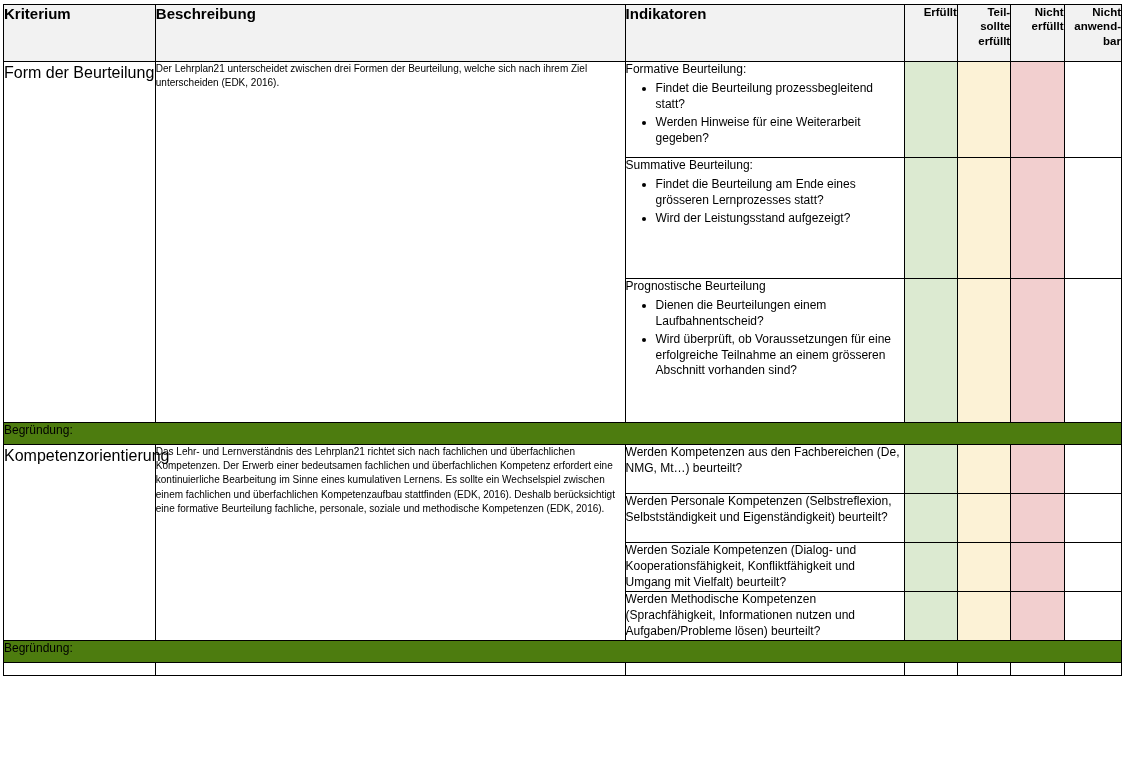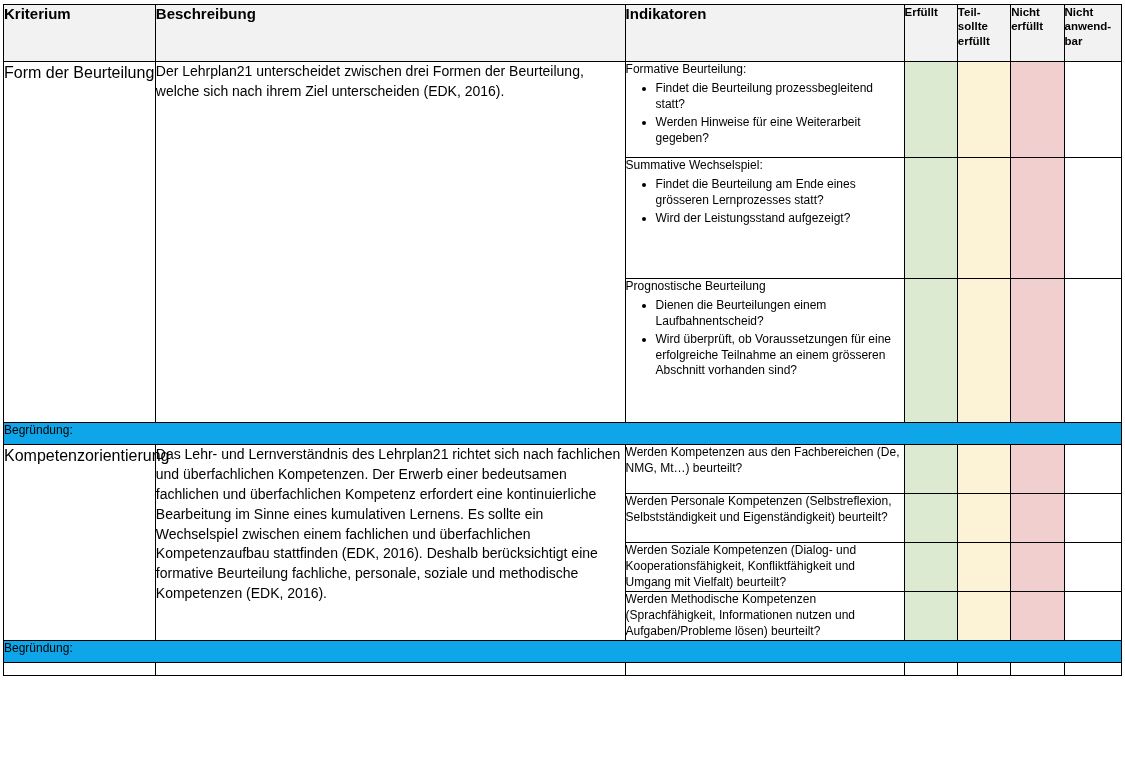--- a/index.html
+++ b/index.html
@@ -45,36 +45,36 @@
   }
   .hdr-big {
     font-size: 15px;
     font-weight: bold;
     padding: 8px 6px 6px 6px;
     line-height: 1.2;
   }
   .hdr-small {
     font-size: 11.5px;
     font-weight: bold;
-    text-align: left;
+    text-align: right;
     padding: 8px 3px 6px 3px;
     line-height: 1.25;
   }
   .header-row th { height: 56px; }
 
   
   .cell-pad {
     padding: 6px 7px 7px 7px;
     line-height: 1.33;
     font-size: 16px;
   }
   .cell-pad-desc {
     padding: 6px 8px 7px 8px;
     line-height: 1.42;
-    font-size: 14px;
+    font-size: 10px;
   }
   .indicator-cell {
     padding: 7px 8px 8px 8px;
     line-height: 1.33;
     font-size: 12px;
   }
   .indicator-cell ul {
     margin: 3px 0 0 0;
     padding-left: 30px;
     list-style-type: disc;
@@ -84,21 +84,21 @@
     line-height: 1.3;
   }
   .ind-title { display: block; }
 
   .mk-green { background: #dcead1; }
   .mk-yellow { background: #fcf2d6; }
   .mk-red { background: #f2cfcf; }
   .mk-white { background: #ffffff; }
 
   .begruendung-cell {
-    background: #0ea5e9;
+    background: #4d7c0f;
     padding: 7px 8px 9px 8px;
     font-size: 12px;
     height: 21px;
   }
 </style>
 </head>
 <body>
 
 <div class="page">
   <table class="criteria">
@@ -147,21 +147,21 @@
             <li>Werden Hinweise für eine Weiterarbeit gegeben?</li>
           </ul>
         </td>
         <td class="mk-green"></td>
         <td class="mk-yellow"></td>
         <td class="mk-red"></td>
         <td class="mk-white"></td>
       </tr>
       <tr>
         <td class="indicator-cell" style="height:120px">
-          <span class="ind-title">Summative Wechselspiel:</span>
+          <span class="ind-title">Summative Beurteilung:</span>
           <ul>
             <li>Findet die Beurteilung am Ende eines grösseren Lernprozesses statt?</li>
             <li>Wird der Leistungsstand aufgezeigt?</li>
           </ul>
         </td>
         <td class="mk-green"></td>
         <td class="mk-yellow"></td>
         <td class="mk-red"></td>
         <td class="mk-white"></td>
       </tr>

